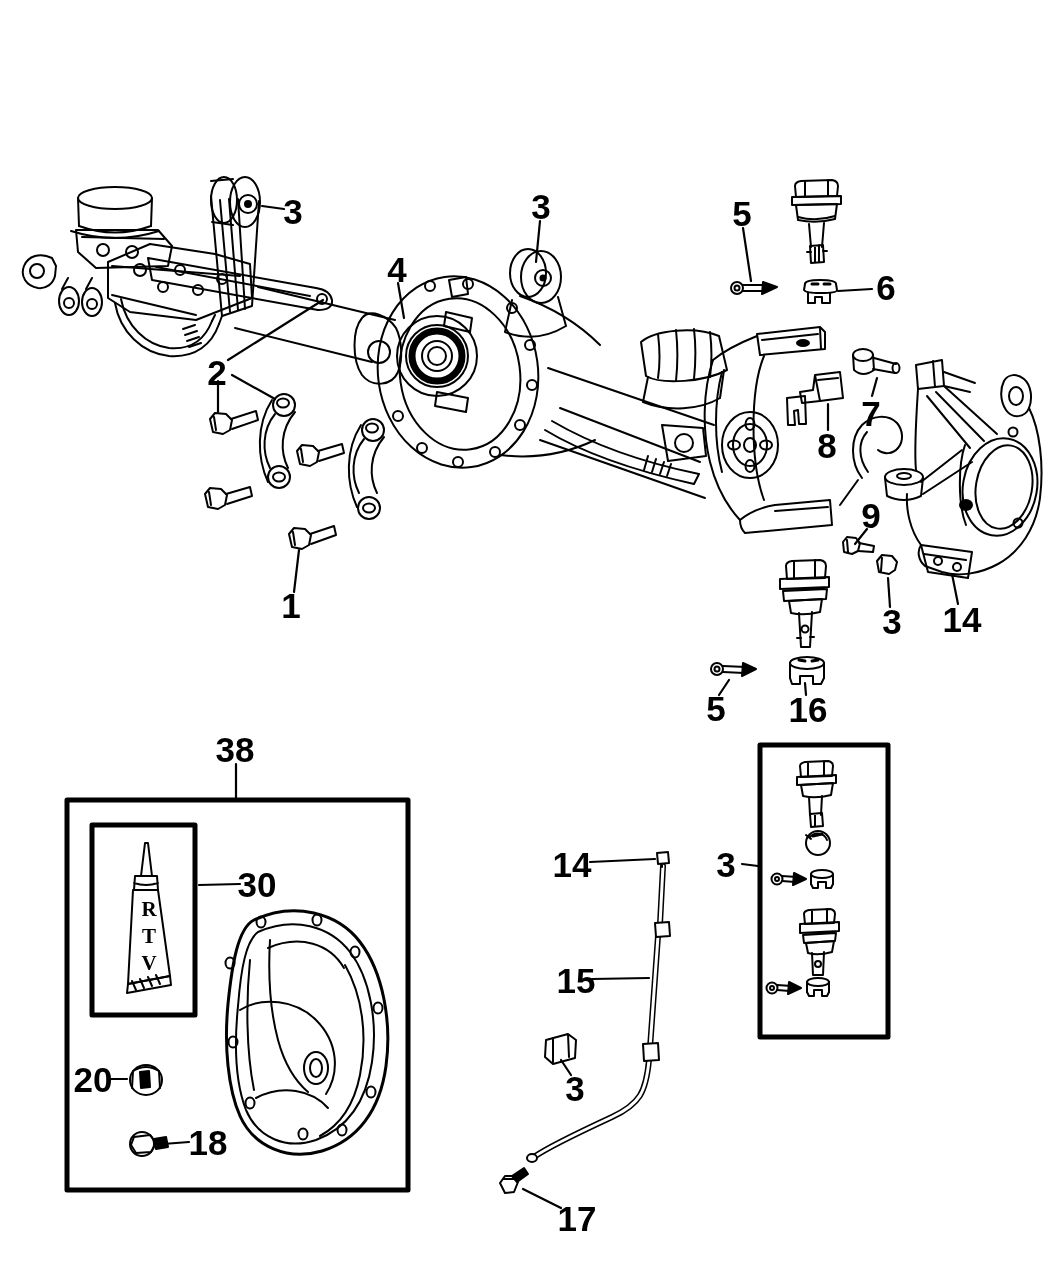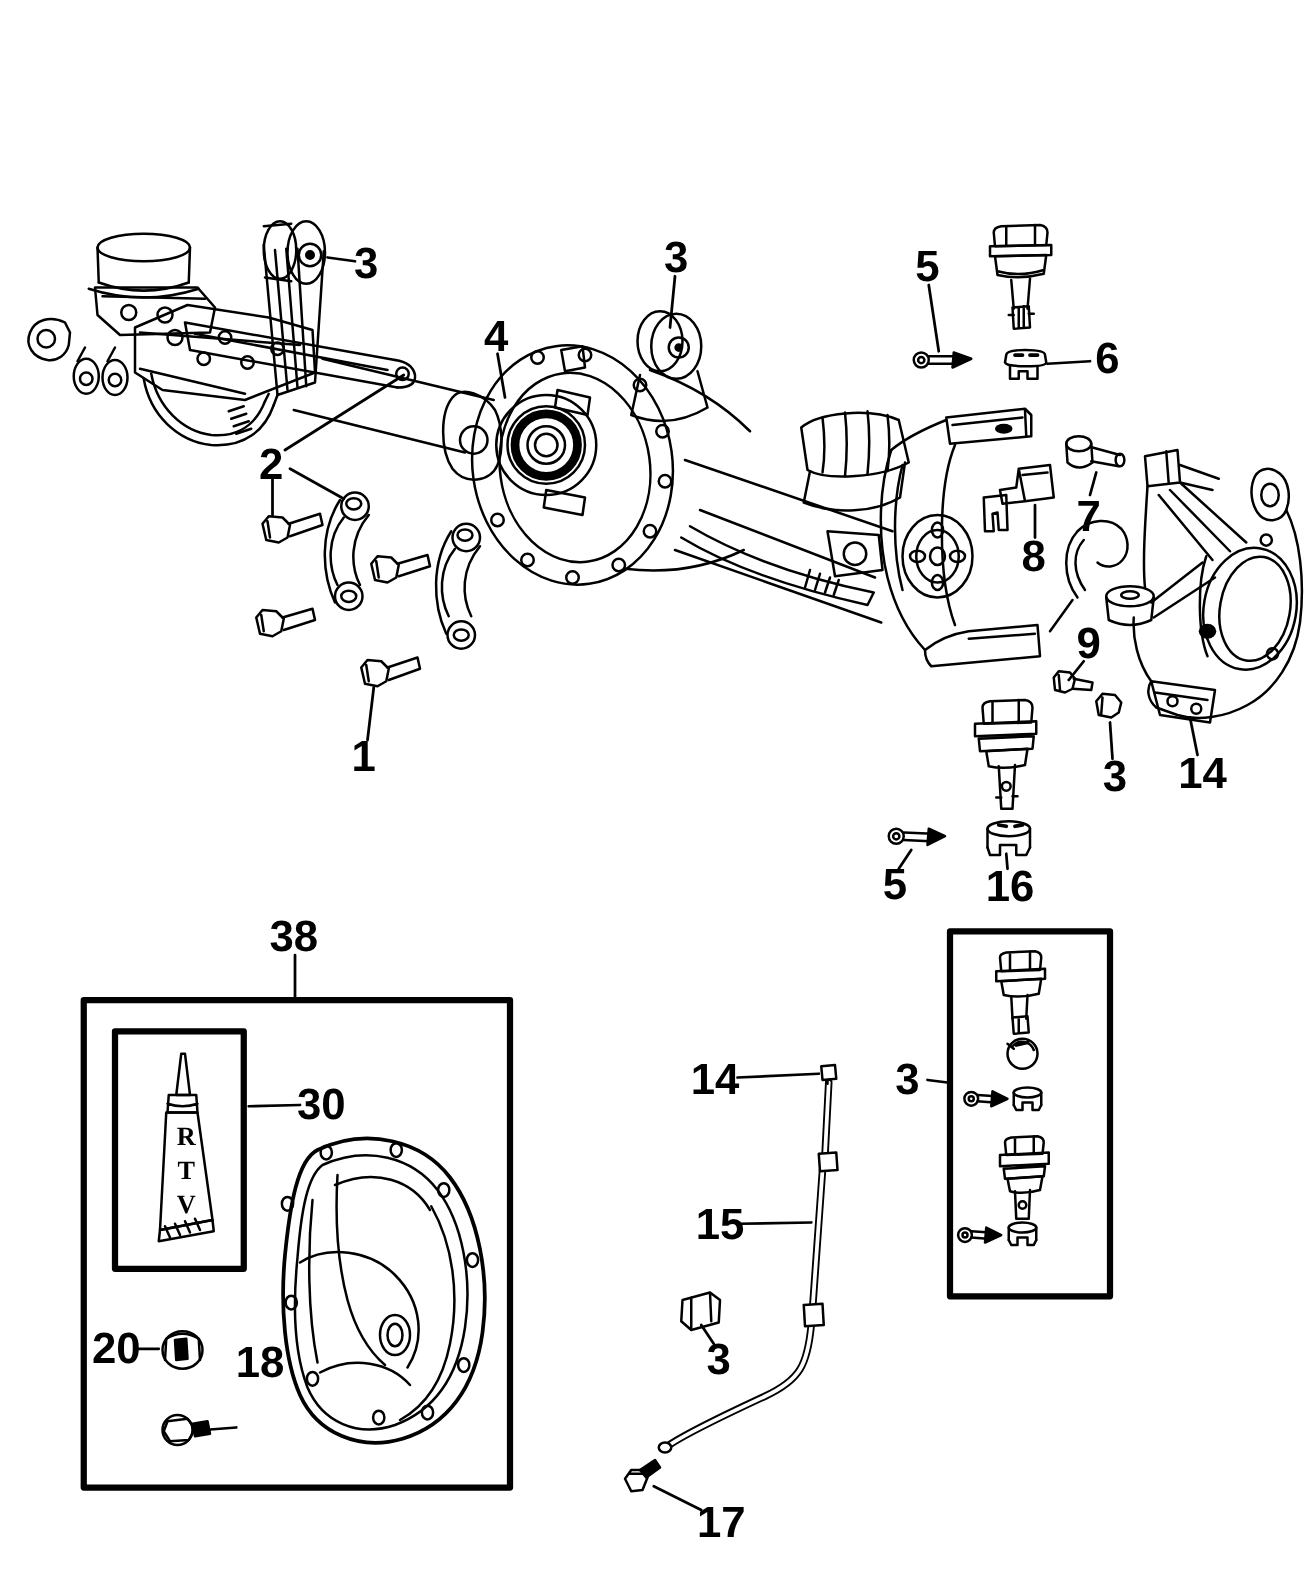--- a/index.html
+++ b/index.html
@@ -384,21 +384,21 @@
 <div class="callout" style="left:871px;top:515px">9</div>
 <div class="callout" style="left:962px;top:619px">14</div>
 <div class="callout" style="left:892px;top:621px">3</div>
 <div class="callout" style="left:808px;top:709px">16</div>
 <div class="callout" style="left:716px;top:708px">5</div>
 <div class="callout" style="left:726px;top:864px">3</div>
 <div class="callout" style="left:572px;top:864px">14</div>
 <div class="callout" style="left:576px;top:980px">15</div>
 <div class="callout" style="left:575px;top:1088px">3</div>
 <div class="callout" style="left:577px;top:1218px">17</div>
-<div class="callout" style="left:208px;top:1090px">18</div>
+<div class="callout" style="left:208px;top:1142px">18</div>
 <div class="callout" style="left:93px;top:1079px">20</div>
 <div class="callout" style="left:257px;top:884px">30</div>
 <div class="callout" style="left:235px;top:749px">38</div>
 
 <div class="rtv">
   <div>R</div>
   <div>T</div>
   <div>V</div>
 </div>
 

